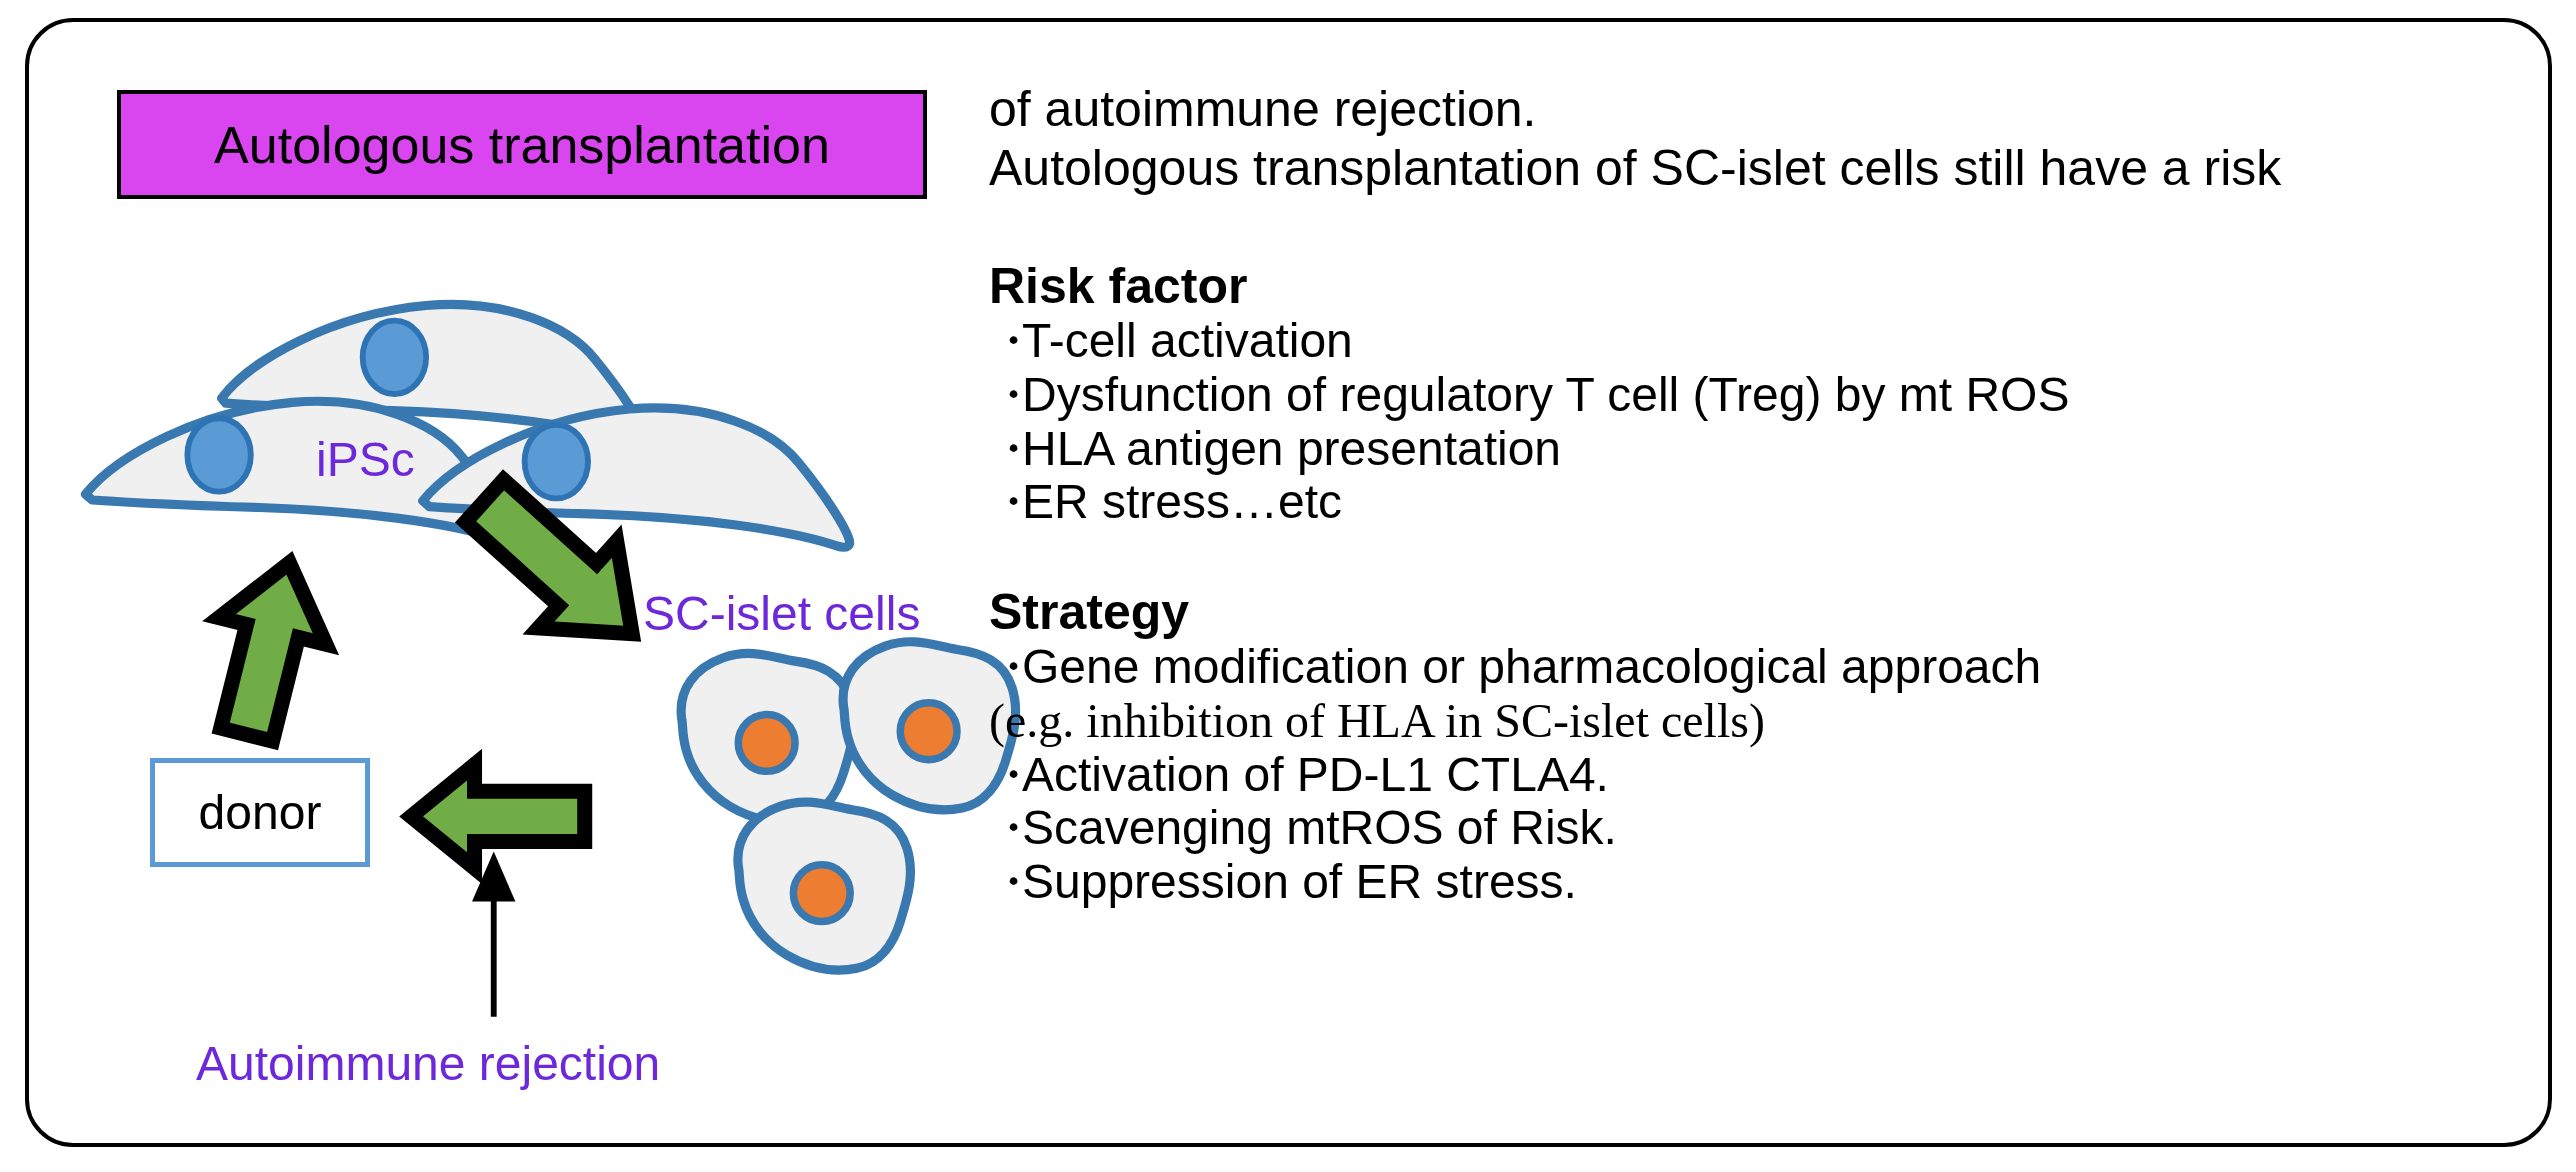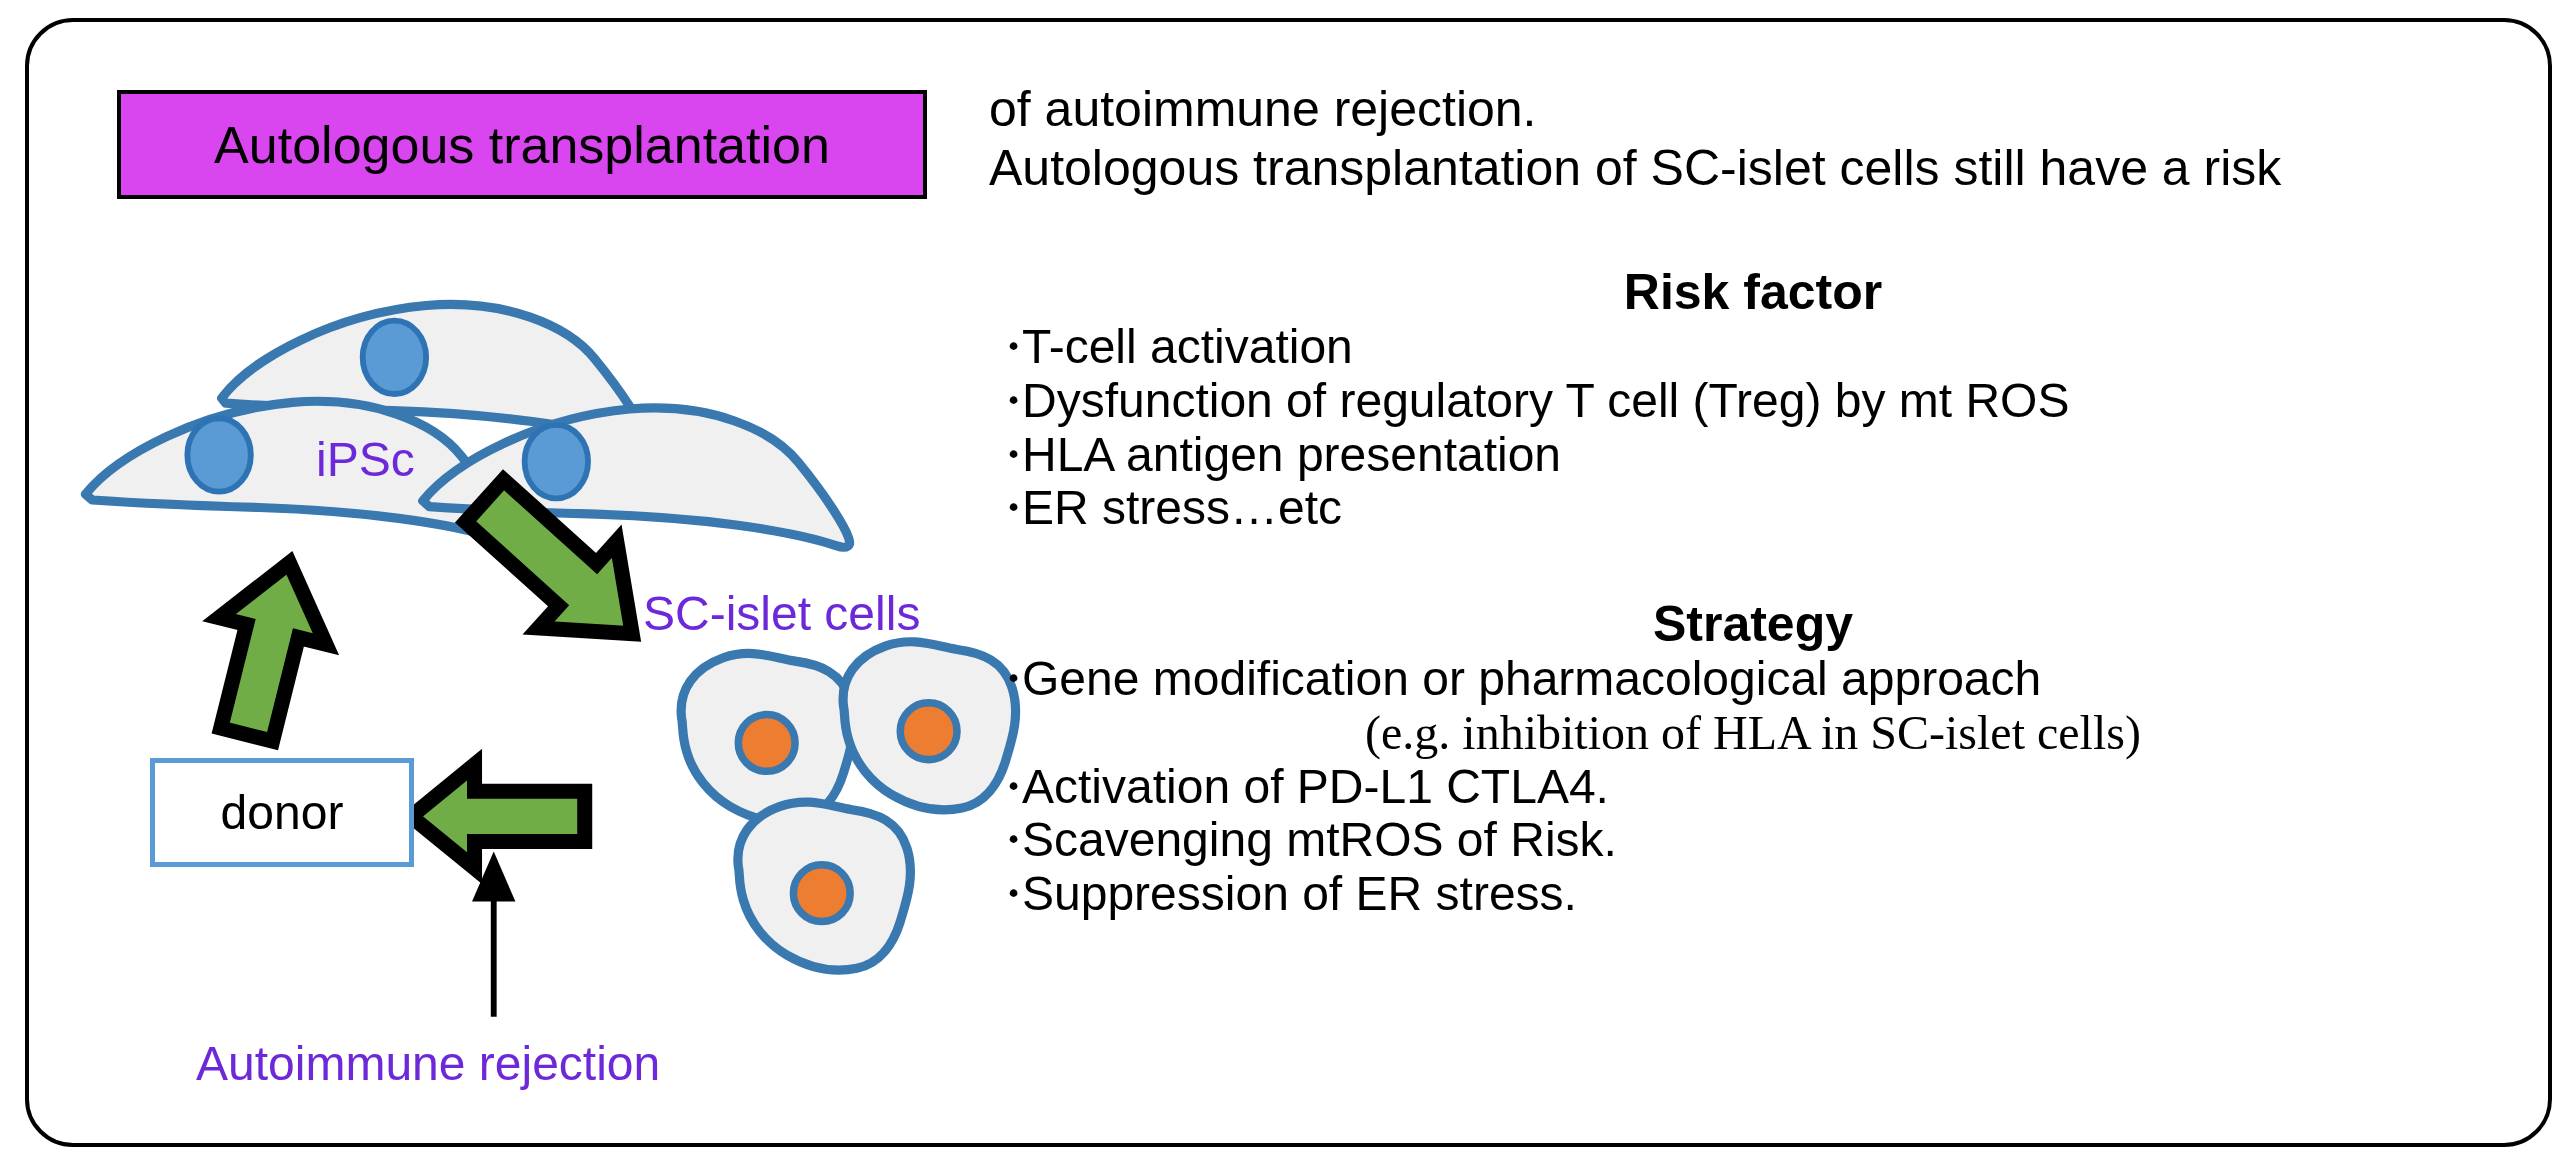--- a/index.html
+++ b/index.html
@@ -58,21 +58,21 @@
     font-size: 52px;
     line-height: 1;
     white-space: nowrap;
     color: #000000;
   }
   
   #donor-box {
     position: absolute;
     left: 150px;
     top: 758px;
-    width: 264px;
+    width: 220px;
     height: 109px;
     border: 5.8px solid #5B9BD5;
     box-sizing: border-box;
     background: #ffffff;
     display: flex;
     align-items: center;
     justify-content: center;
   }
   #donor-box .label {
     font-size: 48px;
@@ -98,22 +98,21 @@
     top: 80px;
     width: 1528px;
   }
   .intro-line {
     font-size: 50px;
     line-height: 1.18;
     color: #000000;
     white-space: nowrap;
   }
   .section {
-    margin-top: 12px;
-    text-align: center;
+    margin-top: 6px;
   }
   .section-heading {
     font-size: 50px;
     font-weight: bold;
     line-height: 1.1;
     color: #000000;
     white-space: nowrap;
   }
   .bullet-line {
     font-size: 48px;

